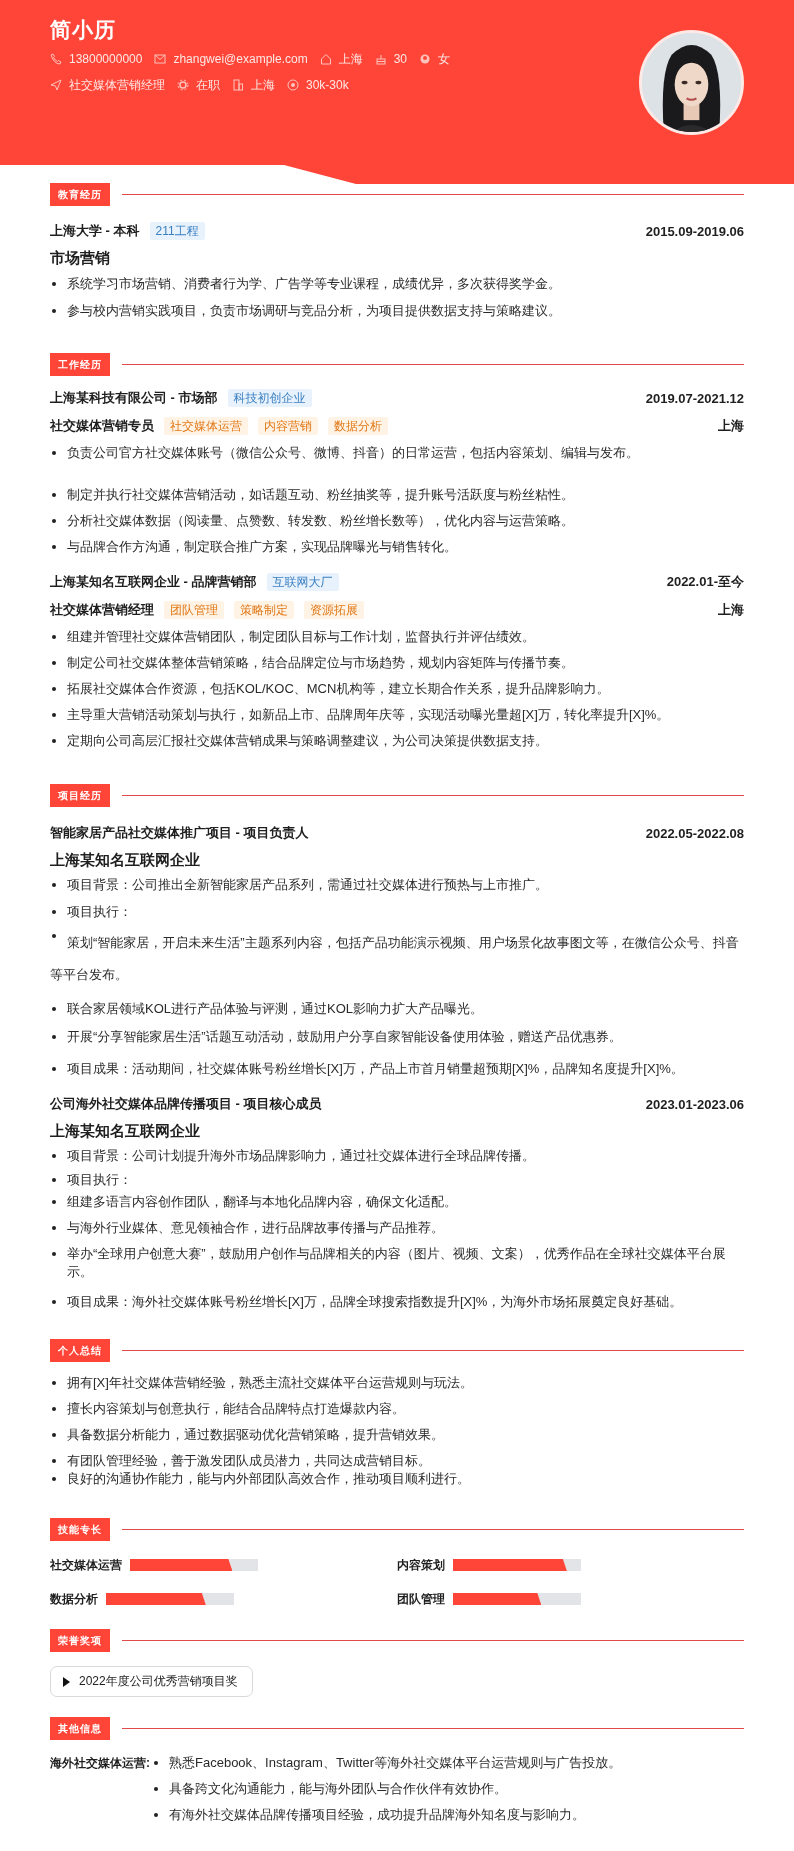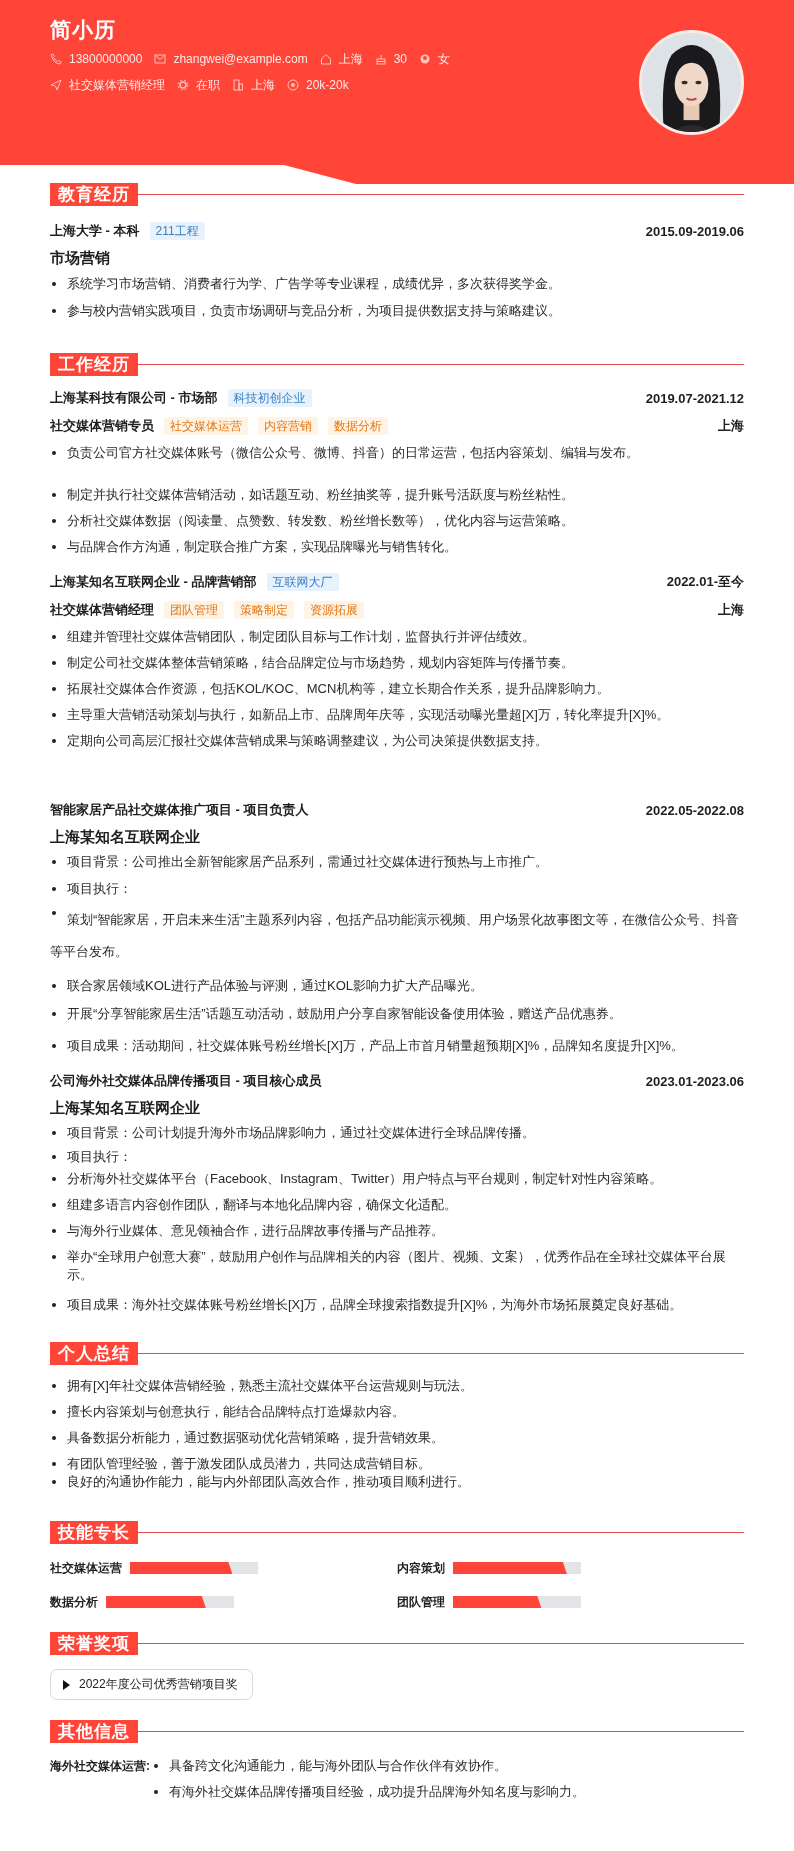--- a/index.html
+++ b/index.html
@@ -14,21 +14,21 @@
   .info-row:first-of-type { margin-top: 8px; }
   .info-item { display: flex; align-items: center; margin-right: 12px; }
   .info-item .ico { width: 12px; height: 12px; margin-right: 7px; display: inline-flex; align-items: center; justify-content: center; opacity: 0.85; }
   .info-item .ico svg { width: 12px; height: 12px; }
   .avatar { position: absolute; left: 639px; top: 30px; width: 105px; height: 105px; border-radius: 50%; border: 3px solid #fde9e6; background: #dfe3e8; overflow: hidden; }
   .avatar svg { width: 100%; height: 100%; display: block; }
 
   .main { position: absolute; left: 50px; top: 183px; width: 694px; }
   .section { margin-bottom: 0; }
   .section-title { position: relative; height: 23px; display: flex; align-items: center; }
-  .section-title .label { background: #ff4538; color: #ffffff; font-size: 17px; font-weight: bold; padding: 0 8px; height: 23px; line-height: 23px; letter-spacing: 1px; position: relative; z-index: 1; }
+  .section-title .label { background: #ff4538; color: #ffffff; font-size: 10px; font-weight: bold; padding: 0 8px; height: 23px; line-height: 23px; letter-spacing: 1px; position: relative; z-index: 1; }
   .section-title .line { position: absolute; left: 72px; right: 0; top: 11px; height: 1px; background: #e04a48; }
 
   .entry-head { display: flex; justify-content: space-between; align-items: center; height: 22px; font-size: 13px; font-weight: bold; color: #1f1f1f; gap: 39px; }
   .entry-head .left { display: flex; align-items: center; }
   .entry-head .date { font-weight: bold; font-size: 13px; }
   .tag-blue { display: inline-block; background: #e8f2fc; color: #3a7fc2; font-weight: normal; font-size: 12px; padding: 0 6px; height: 18px; line-height: 18px; margin-left: 10px; border-radius: 2px; }
   .tag-orange { display: inline-block; background: #fff3e5; color: #e07817; font-weight: normal; font-size: 12px; padding: 0 6px; height: 18px; line-height: 18px; margin-left: 10px; border-radius: 2px; }
   .sub { font-size: 15px; font-weight: bold; height: 22px; line-height: 22px; }
 
   ul.bullets { list-style: none; }
@@ -133,21 +133,21 @@
           </span>
         <span>上海</span>
       </span>
       <span class="info-item">
         <span class="ico">
             <svg viewBox="0 0 12 12">
               <circle cx="6" cy="6" r="5" fill="none" stroke="#ffd9d4" stroke-width="1"></circle>
               <circle cx="6" cy="6" r="2" fill="#ffd9d4"></circle>
             </svg>
           </span>
-        <span>20k-20k</span>
+        <span>30k-30k</span>
       </span>
     </div>
   </div>
   <div class="avatar">
     <svg viewBox="0 0 100 100">
       <rect width="100" height="100" fill="#dde2e7"></rect>
       <path d="M22 100 Q18 40 30 22 Q50 2 70 22 Q82 40 78 100 Z" fill="#1a1a1c"></path>
       <rect x="42" y="70" width="16" height="18" fill="#e8c9b6"></rect>
       <ellipse cx="50" cy="52" rx="17" ry="22" fill="#f0d8c8"></ellipse>
       <path d="M33 42 Q50 16 67 42 Q66 28 50 24 Q34 28 33 42 Z" fill="#1a1a1c"></path>
@@ -242,20 +242,24 @@
       <li style="margin-bottom:8px">制定公司社交媒体整体营销策略，结合品牌定位与市场趋势，规划内容矩阵与传播节奏。</li>
       <li style="margin-bottom:8px">拓展社交媒体合作资源，包括KOL/KOC、MCN机构等，建立长期合作关系，提升品牌影响力。</li>
       <li style="margin-bottom:8px">主导重大营销活动策划与执行，如新品上市、品牌周年庆等，实现活动曝光量超[X]万，转化率提升[X]%。</li>
       <li>定期向公司高层汇报社交媒体营销成果与策略调整建议，为公司决策提供数据支持。</li>
     </ul>
   </div>
 
   <div style="height:34px"></div>
 
   <div class="section">
+    <div class="section-title">
+      <span class="label">项目经历</span>
+      <span class="line"></span>
+    </div>
     <div style="height:15px"></div>
 
     <div class="entry-head">
       <span>智能家居产品社交媒体推广项目 - 项目负责人</span>
       <span class="date">2022.05-2022.08</span>
     </div>
     <div style="height:5px"></div>
     <div class="sub">上海某知名互联网企业</div>
     <div style="height:5px"></div>
     <ul class="bullets">
@@ -272,21 +276,20 @@
     <div class="entry-head">
       <span>公司海外社交媒体品牌传播项目 - 项目核心成员</span>
       <span class="date">2023.01-2023.06</span>
     </div>
     <div style="height:5px"></div>
     <div class="sub">上海某知名互联网企业</div>
     <div style="height:5px"></div>
     <ul class="bullets">
       <li style="margin-bottom:6px">项目背景：公司计划提升海外市场品牌影响力，通过社交媒体进行全球品牌传播。</li>
       <li style="margin-bottom:4px">项目执行：</li>
-      <li style="margin-bottom:8px">分析海外社交媒体平台（Facebook、Instagram、Twitter）用户特点与平台规则，制定针对性内容策略。</li>
       <li style="margin-bottom:8px">组建多语言内容创作团队，翻译与本地化品牌内容，确保文化适配。</li>
       <li style="margin-bottom:8px">与海外行业媒体、意见领袖合作，进行品牌故事传播与产品推荐。</li>
       <li style="margin-bottom:12px">举办“全球用户创意大赛”，鼓励用户创作与品牌相关的内容（图片、视频、文案），优秀作品在全球社交媒体平台展示。</li>
       <li>项目成果：海外社交媒体账号粉丝增长[X]万，品牌全球搜索指数提升[X]%，为海外市场拓展奠定良好基础。</li>
     </ul>
   </div>
 
   <div style="height:28px"></div>
 
   <div class="section">
@@ -358,19 +361,20 @@
 
   <div class="section">
     <div class="section-title">
       <span class="label">其他信息</span>
       <span class="line"></span>
     </div>
     <div style="height:10px"></div>
     <div class="other-row">
       <span class="olabel">海外社交媒体运营:</span>
       <ul class="bullets">
+        <li>熟悉Facebook、Instagram、Twitter等海外社交媒体平台运营规则与广告投放。</li>
         <li>具备跨文化沟通能力，能与海外团队与合作伙伴有效协作。</li>
         <li>有海外社交媒体品牌传播项目经验，成功提升品牌海外知名度与影响力。</li>
       </ul>
     </div>
   </div>
 
 </div>
 
 </body></html>

